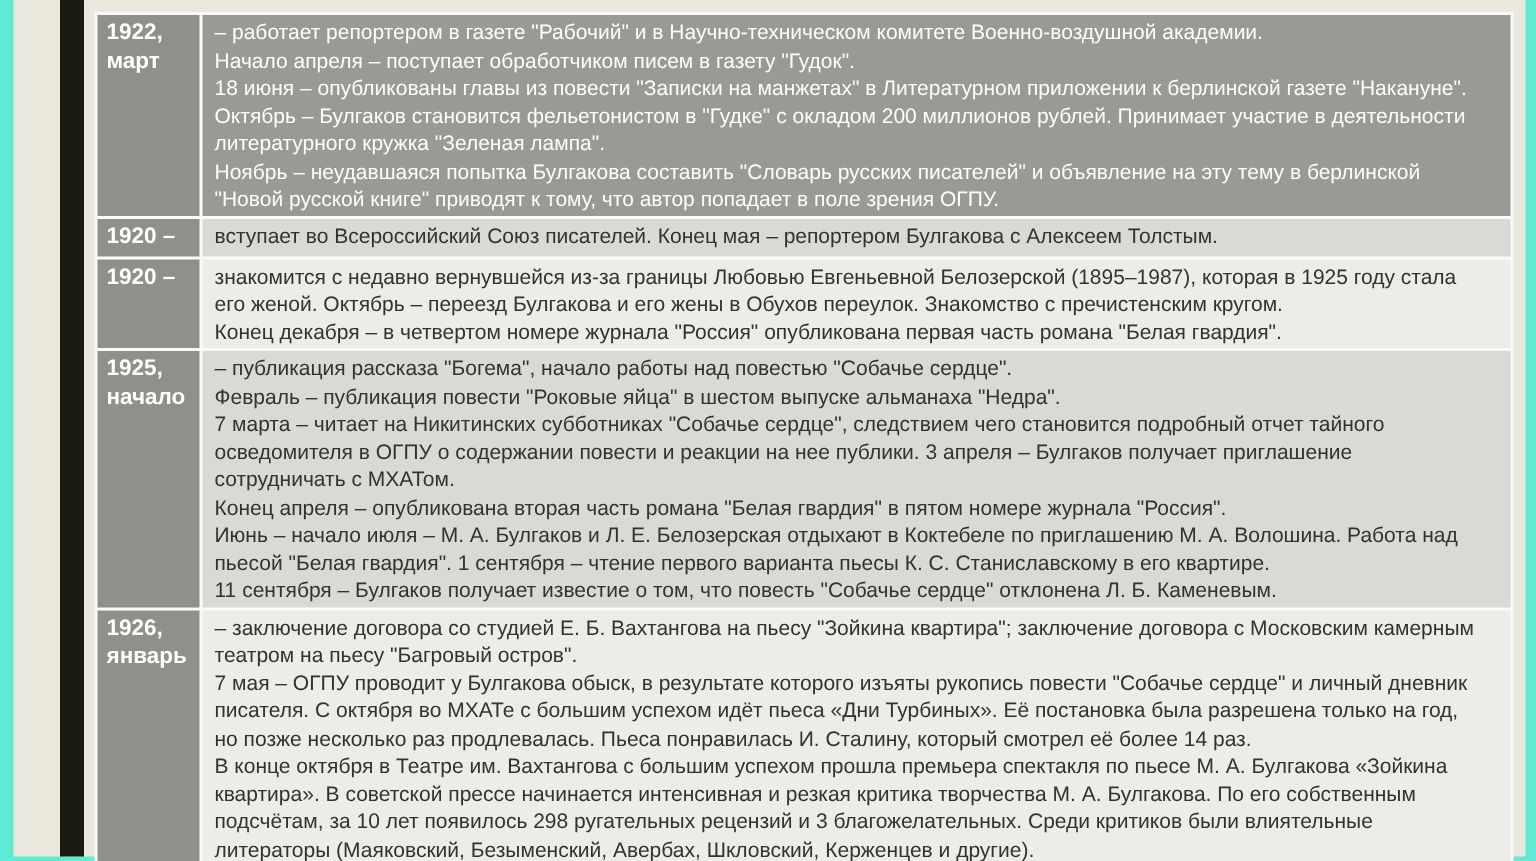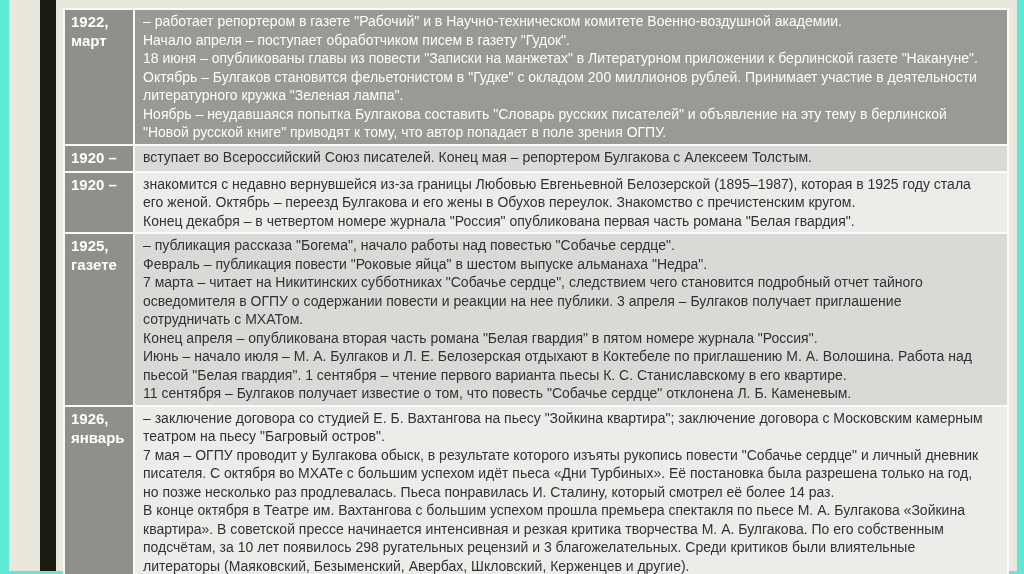--- a/index.html
+++ b/index.html
@@ -75,21 +75,21 @@
           <td class="date">1920 –</td>
           <td class="text">вступает во Всероссийский Союз писателей. Конец мая – репортером Булгакова с Алексеем Толстым.</td>
         </tr>
         <tr class="row-1924 band-b">
           <td class="date">1920 –</td>
           <td class="text">знакомится с недавно вернувшейся из-за границы Любовью Евгеньевной Белозерской (1895–1987), которая в 1925 году стала его женой. Октябрь – переезд Булгакова и его жены в Обухов переулок. Знакомство с пречистенским кругом.
 Конец декабря – в четвертом номере журнала "Россия" опубликована первая часть романа "Белая гвардия".</td>
         </tr>
         <tr class="row-1925 band-a">
           <td class="date">1925,
-газете</td>
+начало</td>
           <td class="text">– публикация рассказа "Богема", начало работы над повестью "Собачье сердце".
 Февраль – публикация повести "Роковые яйца" в шестом выпуске альманаха "Недра".
 7 марта – читает на Никитинских субботниках "Собачье сердце", следствием чего становится подробный отчет тайного осведомителя в ОГПУ о содержании повести и реакции на нее публики. 3 апреля – Булгаков получает приглашение сотрудничать с МХАТом.
 Конец апреля – опубликована вторая часть романа "Белая гвардия" в пятом номере журнала "Россия".
 Июнь – начало июля – М. А. Булгаков и Л. Е. Белозерская отдыхают в Коктебеле по приглашению М. А. Волошина. Работа над пьесой "Белая гвардия". 1 сентября – чтение первого варианта пьесы К. С. Станиславскому в его квартире.
 11 сентября – Булгаков получает известие о том, что повесть "Собачье сердце" отклонена Л. Б. Каменевым.</td>
         </tr>
         <tr class="row-1926 band-b">
           <td class="date">1926,
 январь</td>

